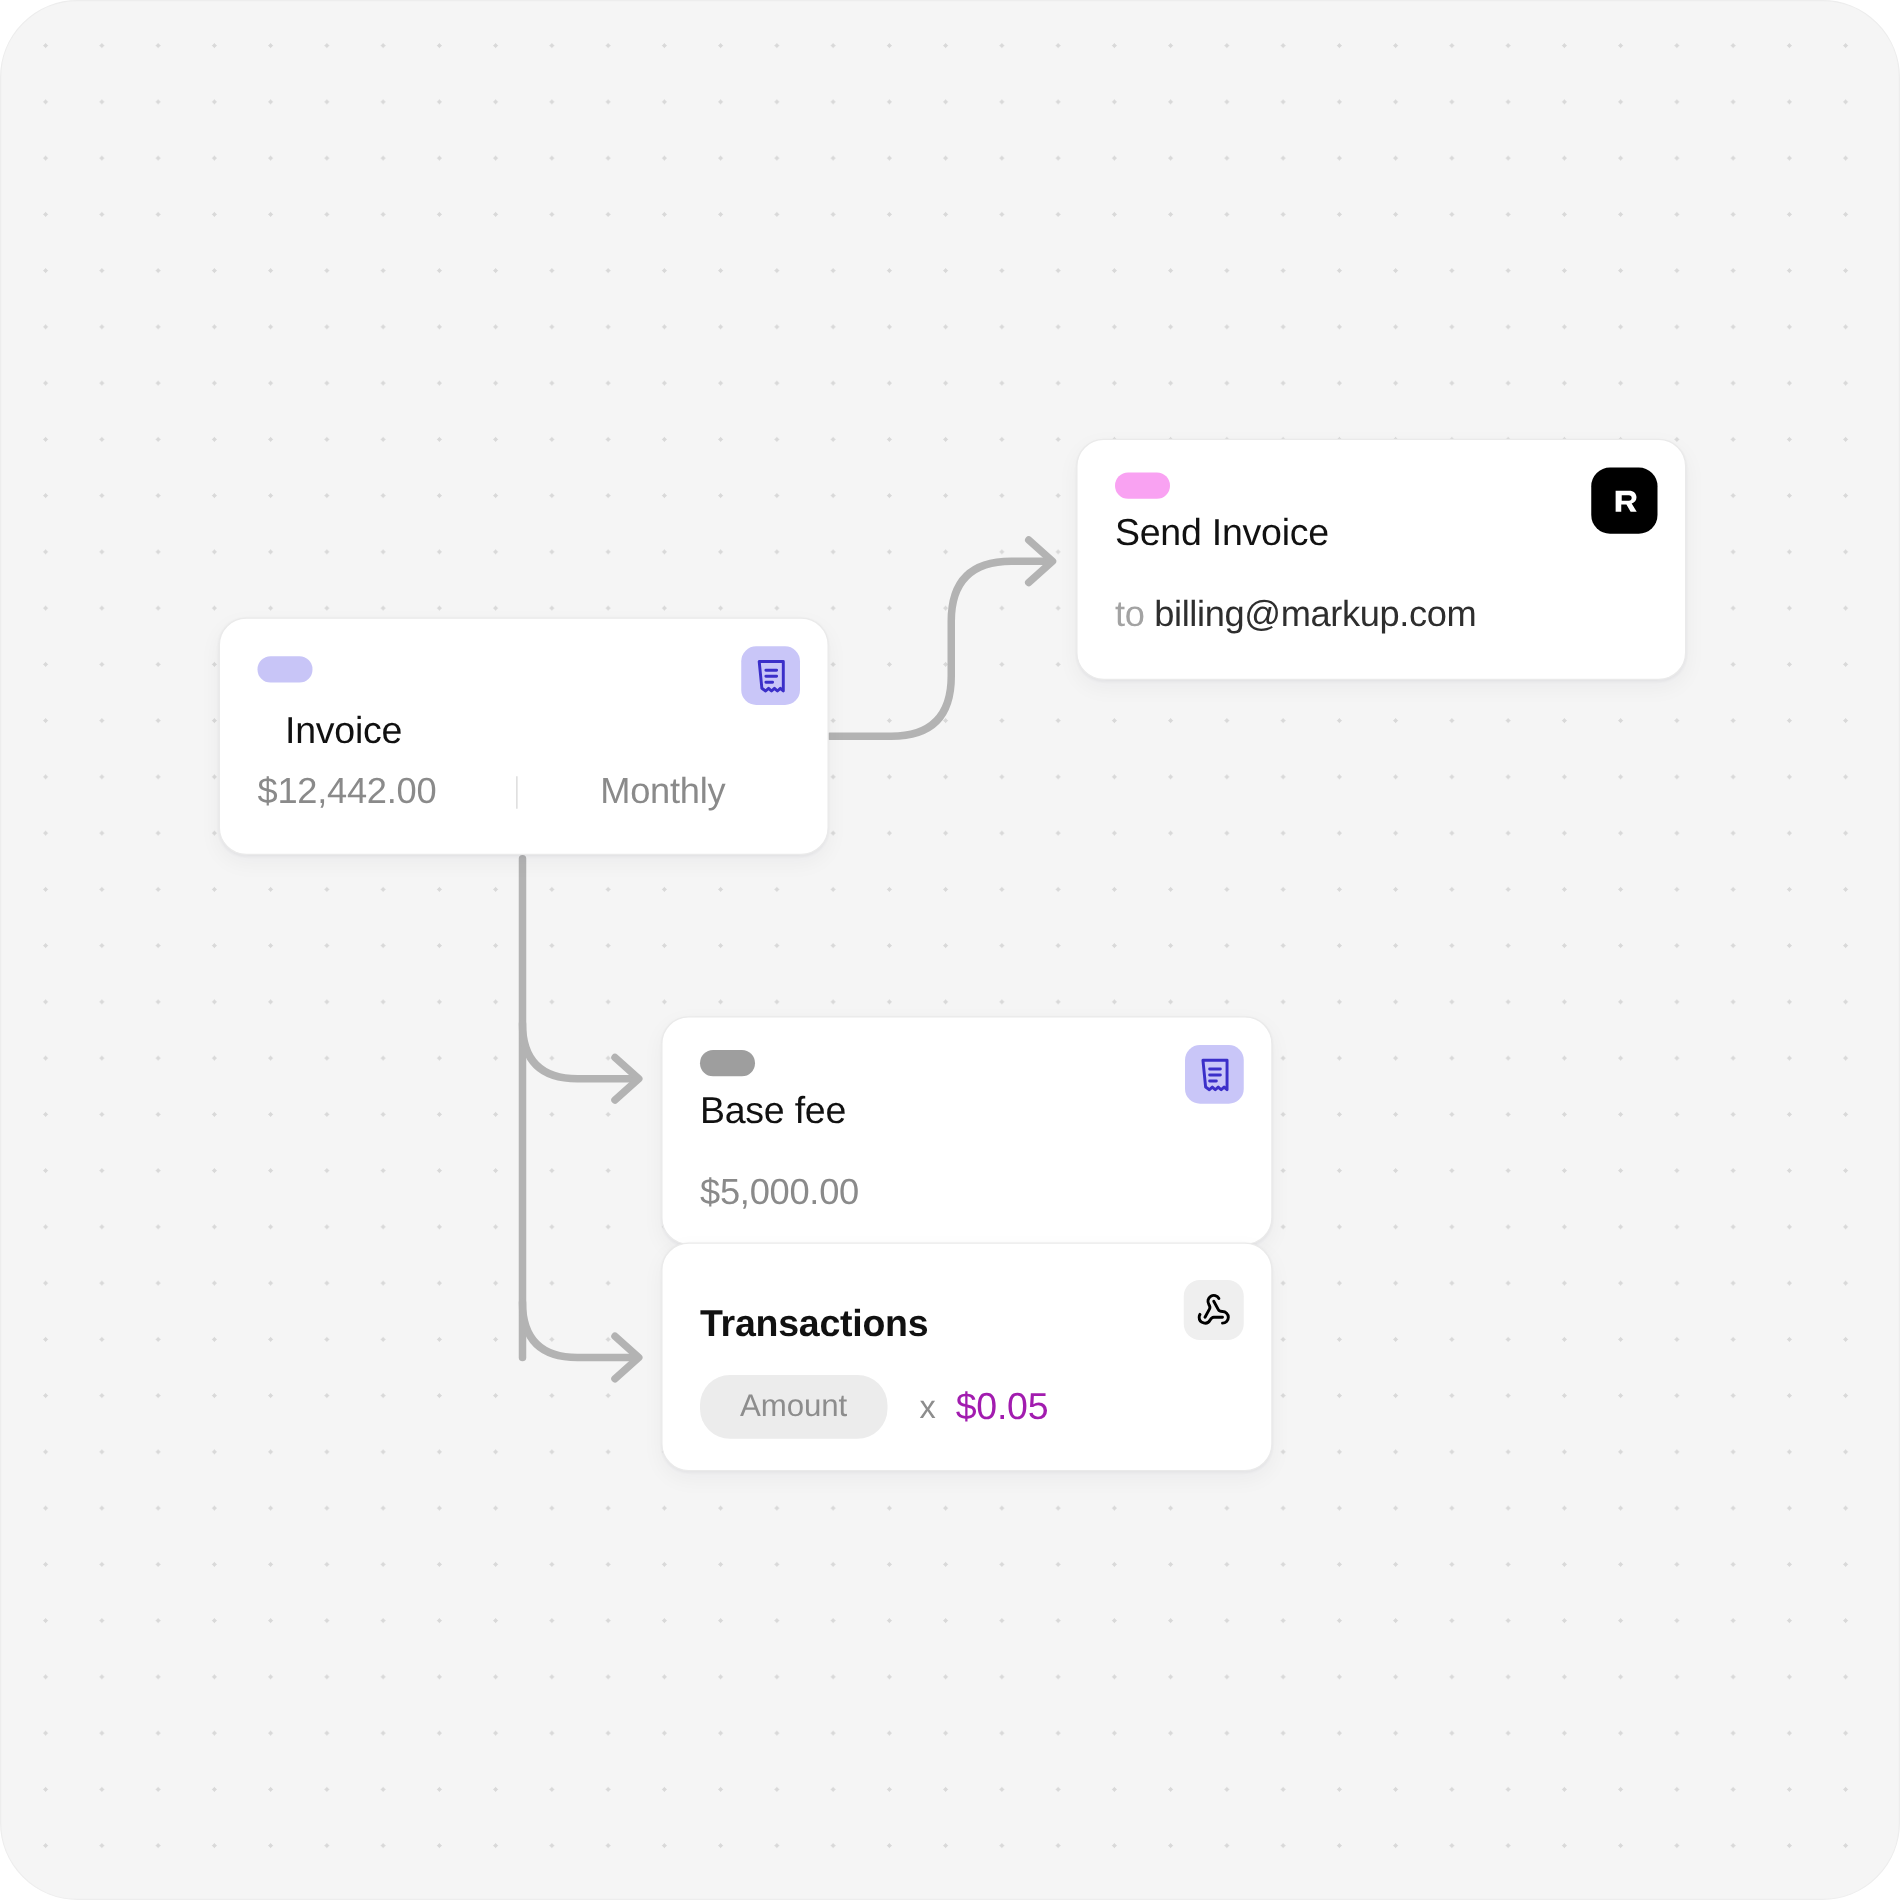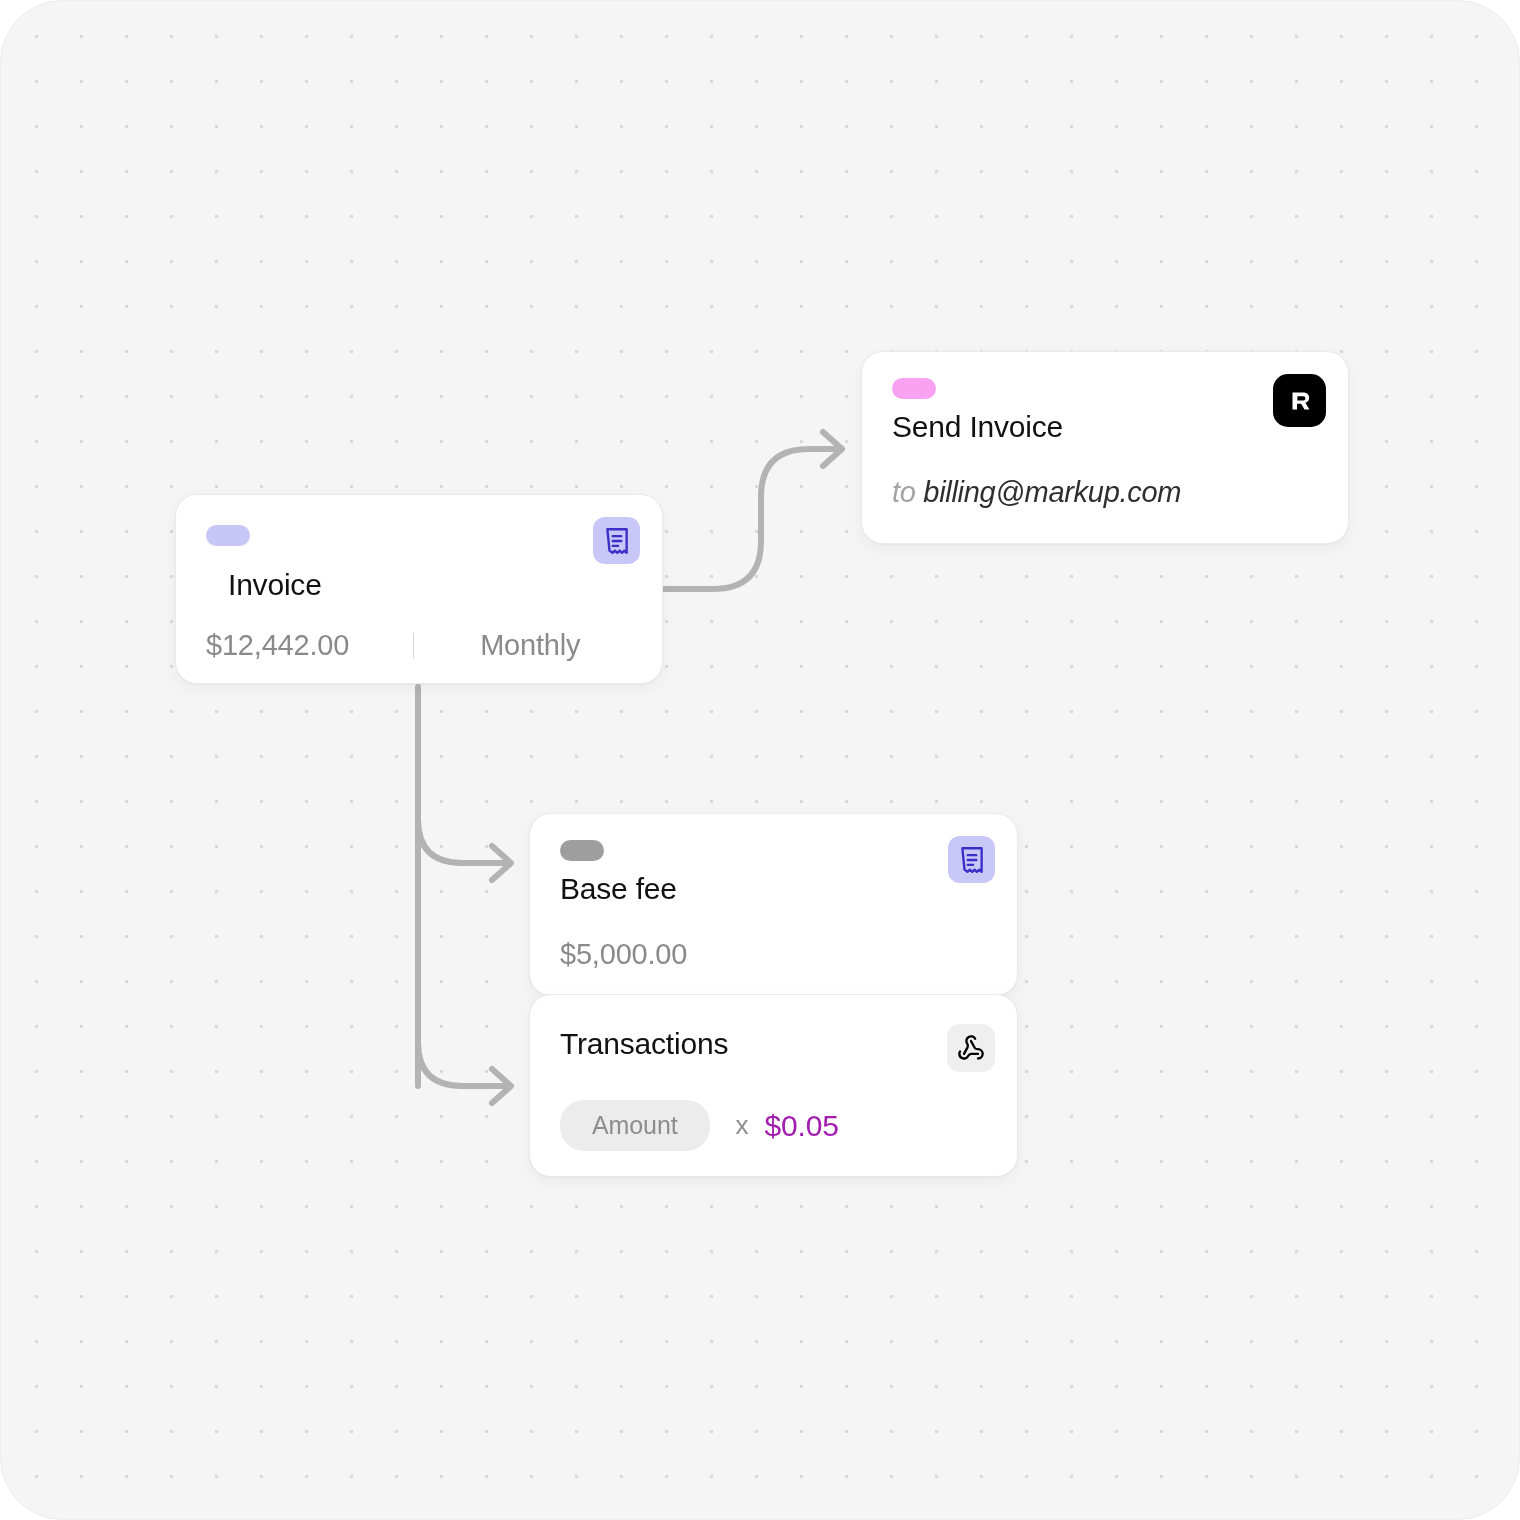--- a/index.html
+++ b/index.html
@@ -156,40 +156,40 @@
       <path d="M 417 1041 Q 417 1085 461 1085 L 507 1085"></path>
       <path d="M 491 1068 L 510 1085 L 491 1102"></path>
     </g>
   </svg>
 
   <div class="card card-invoice">
     <div class="pill lavender" style="left:30px; top:30px;"></div>
 
     <div class="card-title" style="left:30px; top:73px;margin-left:22px;">Invoice</div>
 
-    <div class="card-sub" style="left:30px; top:134px;gap:46px;">
+    <div class="card-sub" style="left:30px; top:122px;gap:46px;">
       <span>$12,442.00</span>
       <span class="divider-v"></span>
       <span>Monthly</span>
     </div>
 
     <div class="icon-badge receipt" style="right:22px; top:22px;">
       <svg width="26" height="30" viewBox="0 0 24 28" fill="none" stroke="#3b2fc9" stroke-width="2.2" stroke-linecap="round" stroke-linejoin="round">
         <path d="M3 3h18v22l-2.2-2-2.2 2-2.2-2-2.2 2-2.2-2-2.2 2-2.8-2z"></path>
         <path d="M8 9.5h8M8 14h8M8 18.5h5"></path>
       </svg>
     </div>
   </div>
 
   <div class="card card-send-invoice">
     <div class="pill pink" style="left:30px; top:26px;"></div>
 
     <div class="card-title" style="left:30px; top:58px;">Send Invoice</div>
 
-    <div class="to-line" style="left:30px; top:124px;font-style:italic;">
+    <div class="to-line" style="left:30px; top:124px;">
       <span class="to-word">to</span>
       <span class="to-addr">billing@markup.com</span>
     </div>
 
     <div class="icon-badge resend" style="right:22px; top:22px;">
       <svg width="30" height="30" viewBox="0 0 32 32" fill="#ffffff">
         <path d="M8 7h11.6c3.6 0 6.2 2.3 6.2 5.6 0 2.6-1.6 4.6-4.1 5.3L26 25h-5.2l-3.6-6.2h-4.4V25H8V7zm5.2 3.9v4.6h6.1c1.5 0 2.4-.9 2.4-2.3s-.9-2.3-2.4-2.3h-6.1z"></path>
       </svg>
     </div>
   </div>
@@ -205,21 +205,21 @@
 
     <div class="icon-badge receipt" style="right:22px; top:22px;">
       <svg width="26" height="30" viewBox="0 0 24 28" fill="none" stroke="#3b2fc9" stroke-width="2.2" stroke-linecap="round" stroke-linejoin="round">
         <path d="M3 3h18v22l-2.2-2-2.2 2-2.2-2-2.2 2-2.2-2-2.2 2-2.8-2z"></path>
         <path d="M8 9.5h8M8 14h8M8 18.5h5"></path>
       </svg>
     </div>
   </div>
 
   <div class="card card-transactions">
-    <div class="card-title" style="left:30px; top:32px;">Transactions</div>
+    <div class="card-title" style="left:30px; top:48px;font-weight:bold;">Transactions</div>
 
     <div class="formula" style="left:30px; top:105px;">
       <span class="chip">Amount</span>
       <span class="op">x</span>
       <span class="rate">$0.05</span>
     </div>
 
     <div class="icon-badge webhook" style="right:22px; top:29px;">
       <svg width="28" height="28" viewBox="0 0 24 24" fill="none" stroke="#000000" stroke-width="2" stroke-linecap="round" stroke-linejoin="round">
         <path d="M18 16.98h-5.99c-1.1 0-1.95.94-2.48 1.9A4 4 0 0 1 2 17c.01-.7.2-1.4.57-2"></path>

